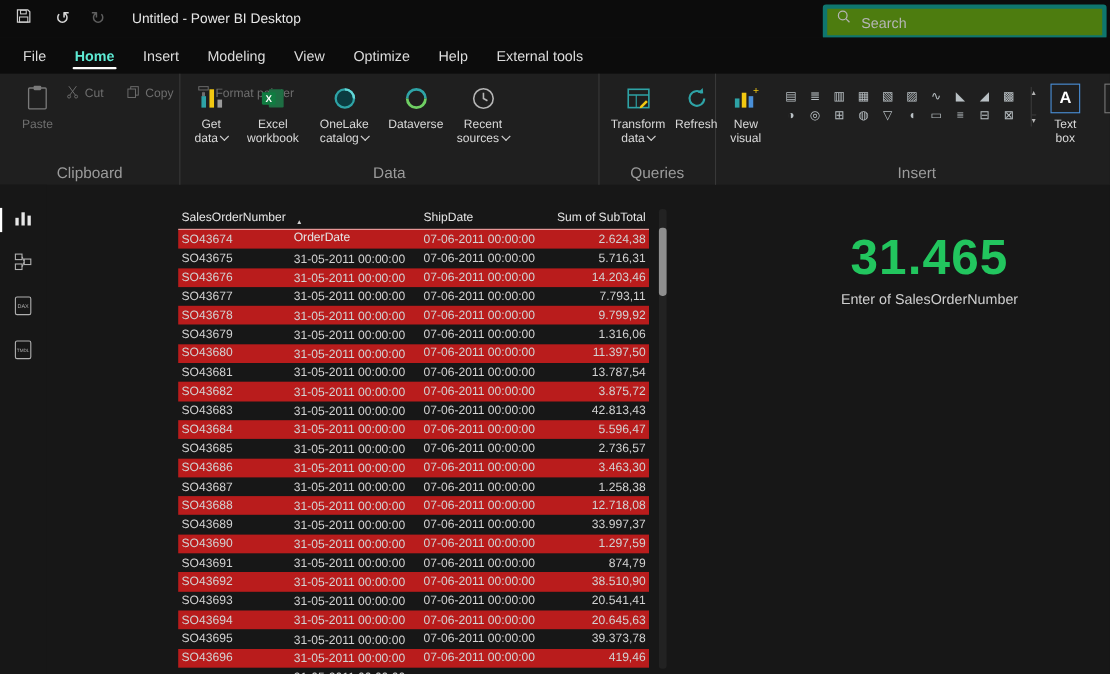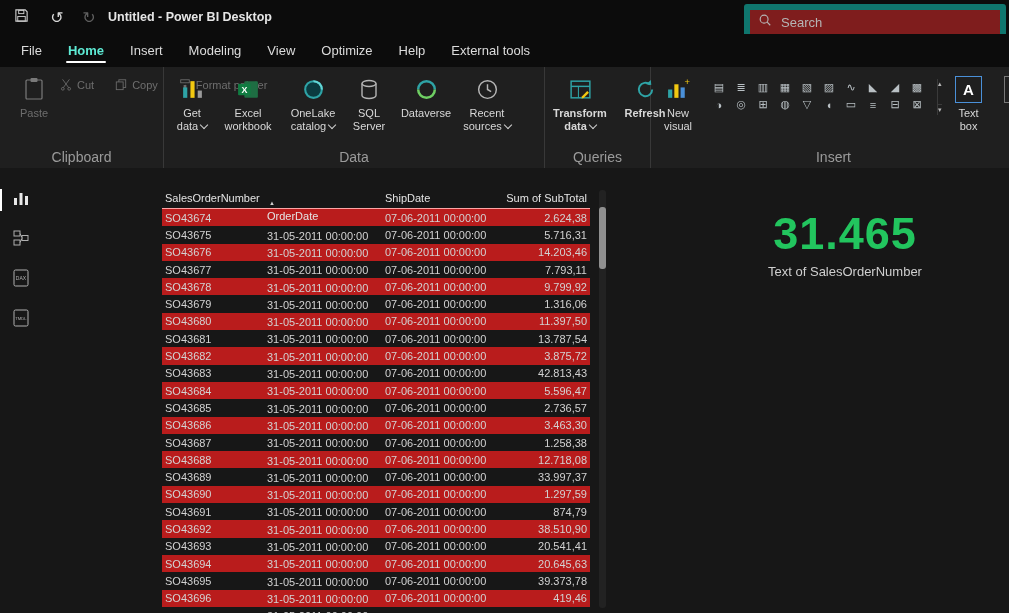--- a/index.html
+++ b/index.html
@@ -5,23 +5,23 @@
   html,body{margin:0;padding:0;width:1009px;height:613px;overflow:hidden;
     background:#171717;color:#d4d4d4;font-family:"Liberation Sans",sans-serif;}
 
   
   .titlebar{position:absolute;top:0;left:0;right:0;height:34px;background:#0c0c0c;
     display:flex;align-items:center;}
   .tb-btn{width:22px;height:22px;display:flex;align-items:center;justify-content:center;cursor:pointer;}
   .tb-save{margin-left:10px;}
   .tb-undo{margin-left:14px;font-size:16px;color:#d8d8d8;}
   .tb-redo{margin-left:10px;font-size:16px;color:#5f5f5f;}
-  .tb-title{margin-left:8px;font-size:12.5px;color:#e6e6e6;font-weight:bold;}
-  .search-box{position:absolute;right:3px;top:4px;width:234px;height:24px;background:#7f1d1d;
-    border:6px solid #0f766e;border-radius:3px;display:flex;align-items:center;padding:0 8px;gap:7px;}
+  .tb-title{margin-left:20px;font-size:12.5px;color:#e6e6e6;}
+  .search-box{position:absolute;right:3px;top:4px;width:234px;height:24px;background:#4d7c0f;
+    border:4px solid #0f766e;border-radius:3px;display:flex;padding:0 8px;gap:7px;}
   .search-input{flex:1;background:transparent;border:none;outline:none;color:#cfcfcf;
     font-size:13px;font-family:"Liberation Sans",sans-serif;}
   .search-input::placeholder{color:#b5b5b5;}
 
   
   .menubar{position:absolute;top:34px;left:0;right:0;height:33px;background:#0c0c0c;
     display:flex;align-items:flex-end;padding-left:8px;}
   .menu-item{padding:0 13px 9px;font-size:13px;color:#dcdcdc;position:relative;cursor:pointer;white-space:nowrap;}
   .menu-item.active{font-weight:bold;color:#5eead4;}
   .menu-item.active::after{content:"";position:absolute;left:11px;right:11px;bottom:4px;height:2px;
@@ -214,29 +214,20 @@
       </div>
       <div class="rbtn" style="width:58px;">
         <div class="ricon">
           <svg width="25" height="25" viewBox="0 0 24 24">
               <circle cx="12" cy="12" r="8" fill="#0b3b40" stroke="#2EA3A6" stroke-width="2"></circle>
               <path d="M12 4 A8 8 0 0 1 20 12" fill="none" stroke="#63d6d6" stroke-width="2"></path>
             </svg>
         </div>
         <div class="rlbl"><span>OneLake catalog</span><span class="chev"></span></div>
       </div>
-      <div class="rbtn" style="width:42px;">
-        <div class="ricon">
-          <svg width="24" height="25" viewBox="0 0 24 24">
-              <path d="M5 6 v12 a7 3 0 0 0 14 0 V6" fill="none" stroke="#b5b5b5" stroke-width="1.4"></path>
-              <ellipse cx="12" cy="6" rx="7" ry="3" fill="none" stroke="#b5b5b5" stroke-width="1.4"></ellipse>
-            </svg>
-        </div>
-        <div class="rlbl"><span>SQL Server</span></div>
-      </div>
       <div class="rbtn" style="width:60px;">
         <div class="ricon">
           <svg width="25" height="25" viewBox="0 0 24 24">
               <path d="M4 12 a8 8 0 0 1 16 0" fill="none" stroke="#2EA3A6" stroke-width="2.4"></path>
               <path d="M20 12 a8 8 0 0 1 -16 0" fill="none" stroke="#6fcf63" stroke-width="2.4"></path>
             </svg>
         </div>
         <div class="rlbl"><span>Dataverse</span></div>
       </div>
       <div class="rbtn" style="width:50px;">
@@ -246,21 +237,21 @@
               <path d="M12 7 v5 l3.5 2" fill="none" stroke="#b5b5b5" stroke-width="1.4"></path>
             </svg>
         </div>
         <div class="rlbl"><span>Recent sources</span><span class="chev"></span></div>
       </div>
     </div>
     <div class="rg-label">Data</div>
   </div>
 
   <div class="rgroup" style="width:105px;">
-    <div class="rg-content" style="padding:0 6px;gap:16px;font-weight:bold;">
+    <div class="rg-content" style="padding:0 6px;gap:4px;">
       <div class="rbtn" style="width:58px;">
         <div class="ricon">
           <svg width="25" height="25" viewBox="0 0 24 24">
               <rect x="3" y="4" width="18" height="16" fill="none" stroke="#2EA3A6" stroke-width="1.4"></rect>
               <line x1="3" y1="9" x2="21" y2="9" stroke="#2EA3A6" stroke-width="1.4"></line>
               <line x1="10" y1="9" x2="10" y2="20" stroke="#2EA3A6"></line>
               <path d="M13.5 18.5 l5 -5 1.6 1.6 -5 5 -2.1 .5 z" fill="#F2C811"></path>
             </svg>
         </div>
         <div class="rlbl"><span>Transform data</span><span class="chev"></span></div>
@@ -570,14 +561,14 @@
         <span class="c3">419,46</span>
       </div>
     </div>
 </div>
 
 <div class="vscroll-track"></div>
 <div class="vscroll-thumb"></div>
 
 <div class="visual-card">
   <div class="card-value">31.465</div>
-  <div class="card-label">Text of SalesOrderNumber</div>
+  <div class="card-label">Enter of SalesOrderNumber</div>
 </div>
 
 </body></html>

